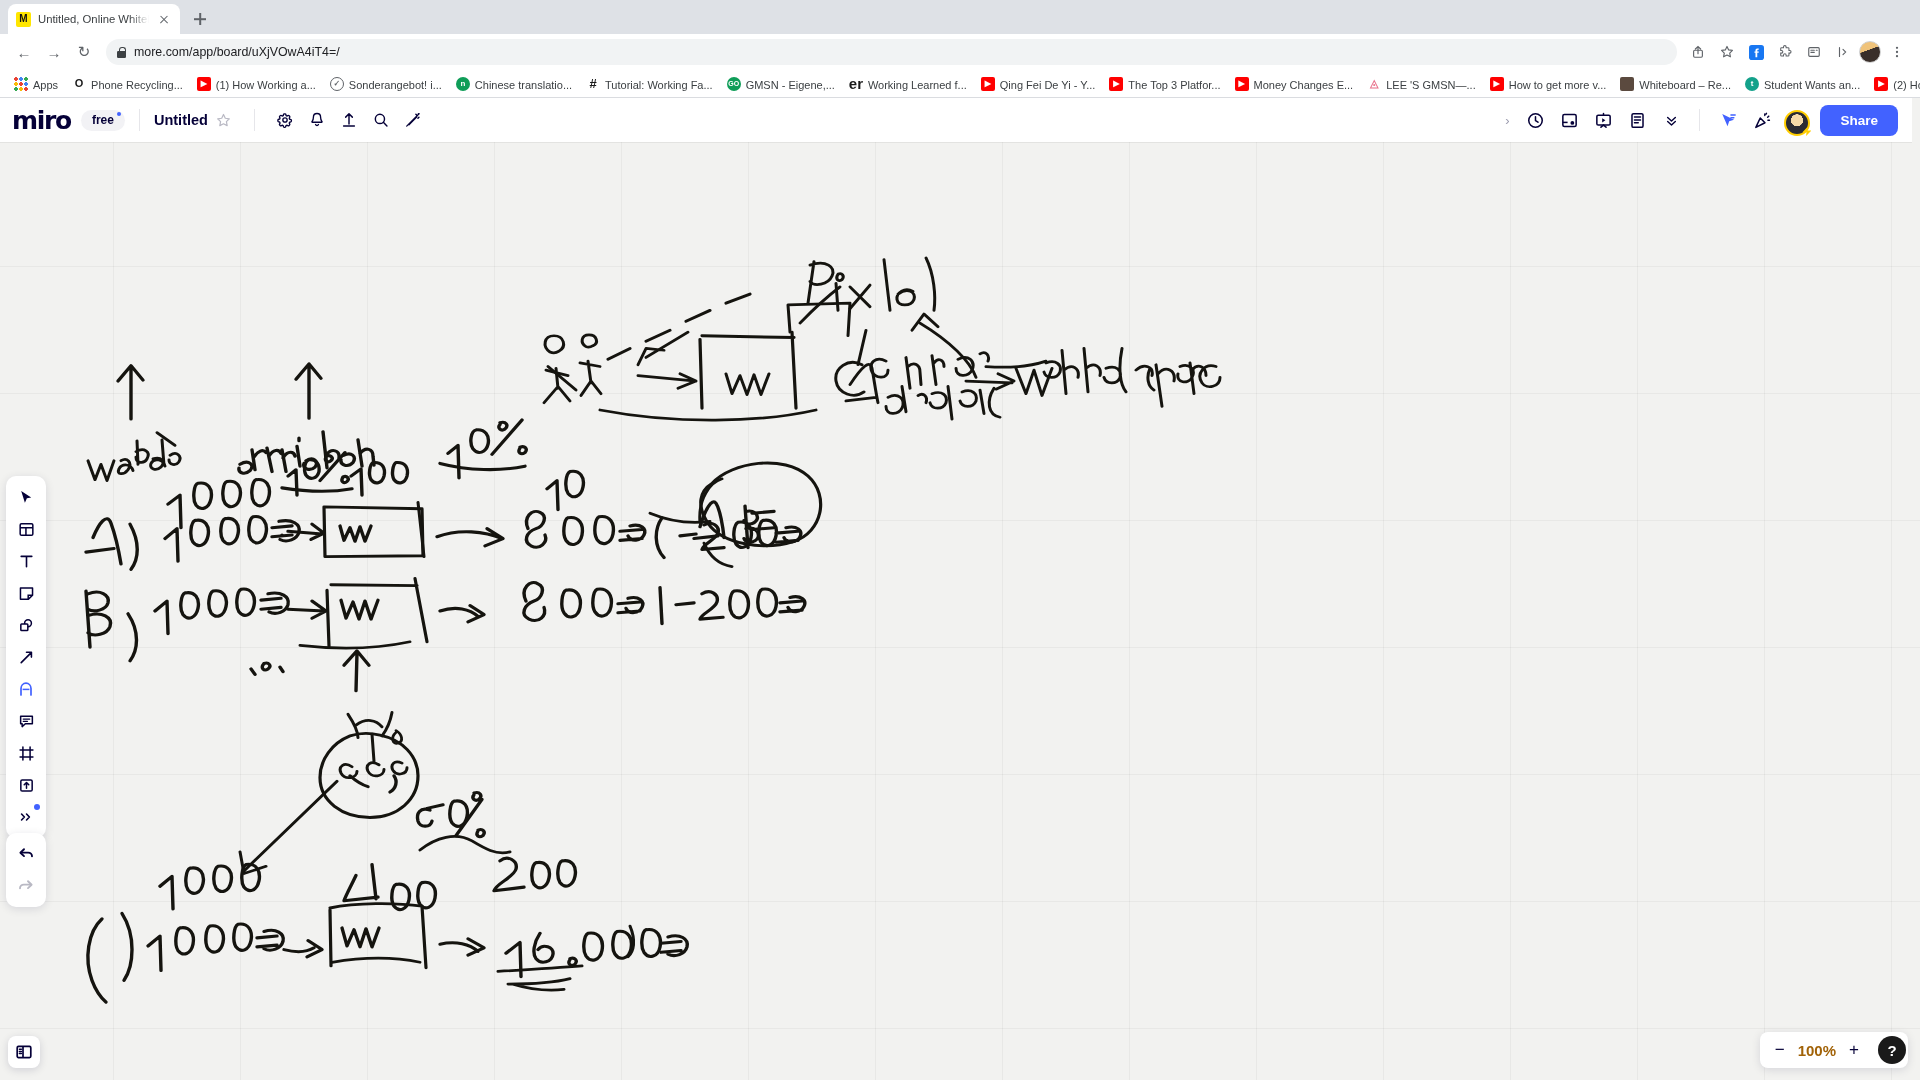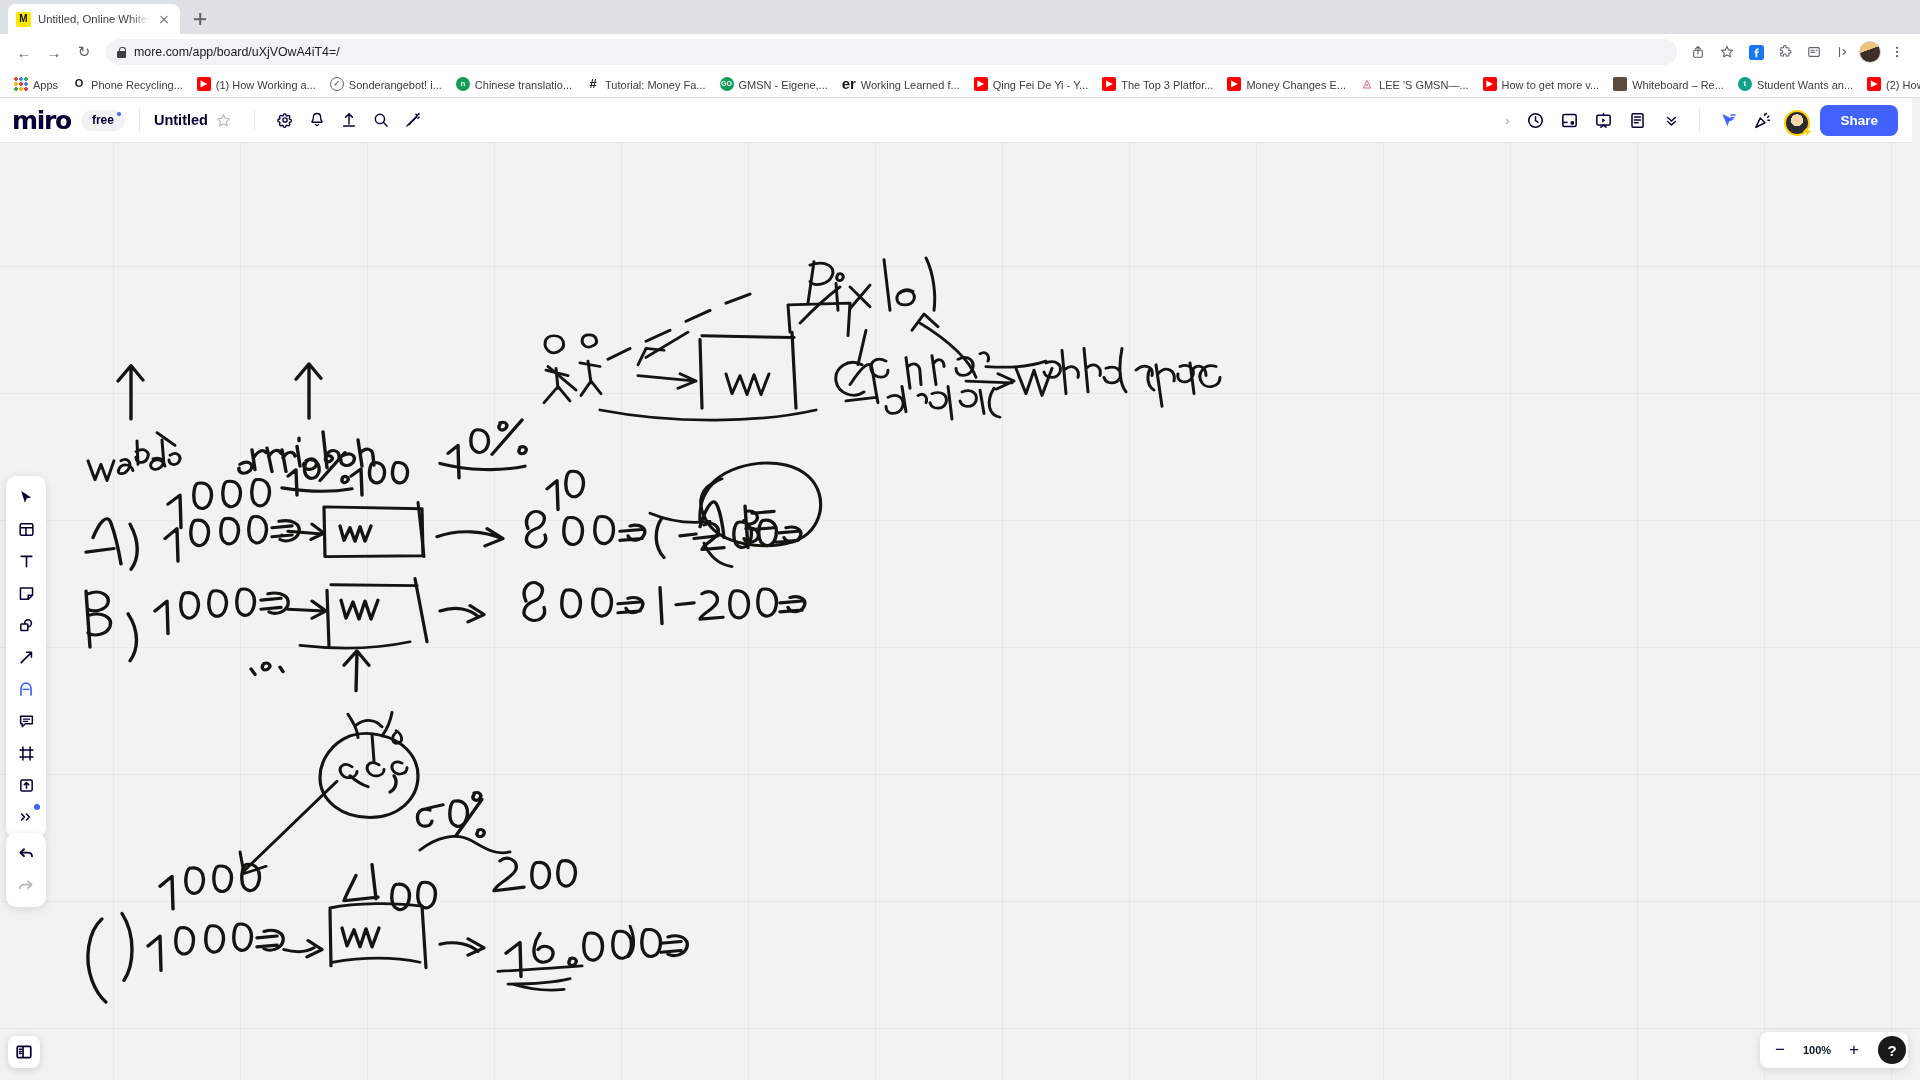--- a/index.html
+++ b/index.html
@@ -182,21 +182,21 @@
     display:flex; align-items:center; justify-content:center; z-index:35; color:#050038;
   }
 
   .zoombar {
     position:absolute; right: 12px; bottom: 12px; height: 36px;
     background:#fff; border-radius: 8px; box-shadow: 0 2px 10px rgba(5,0,56,.12);
     display:flex; align-items:center; padding: 0 6px; gap: 4px; z-index:35;
   }
   .zbtn { width:28px;height:28px; display:flex;align-items:center;justify-content:center;
           font-size:17px; color:#050038; }
-  .zlevel { font-size:11px; font-weight:700; color:#0f172a; min-width:38px; text-align:center; }
+  .zlevel { font-size:15px; font-weight:700; color:#a16207; min-width:38px; text-align:center; }
   .help-btn {
     position:absolute; right: 14px; bottom: 16px; width: 28px; height: 28px;
     border-radius:50%; background:#1a1a1a; color:#fff; z-index:36;
     display:flex; align-items:center; justify-content:center; font-size:15px; font-weight:700;
   }
 
   
   .canvas {
     position:absolute; inset: 44px 0 0 0;
     background-color:#f2f2f0;
@@ -297,21 +297,21 @@
     <div class="bm">
         <div class="bm-ico" style="background:#fff;border:1.3px solid #5f6368;border-radius:50%;color:#5f6368;">✓</div>
         <span class="bm-label">Sonderangebot! i...</span>
       </div>
     <div class="bm">
         <div class="bm-ico" style="background:#0f9d58;border-radius:50%;">n</div>
         <span class="bm-label">Chinese translatio...</span>
       </div>
     <div class="bm">
         <div class="bm-ico" style="background:#fff;color:#1a1a1a;font-size:13px;">#</div>
-        <span class="bm-label">Tutorial: Money Fa...</span>
+        <span class="bm-label">Tutorial: Working Fa...</span>
       </div>
     <div class="bm">
         <div class="bm-ico" style="background:#0f9d58;border-radius:50%;font-size:7px;">GO</div>
         <span class="bm-label">GMSN - Eigene,...</span>
       </div>
     <div class="bm">
         <div class="bm-ico" style="background:#fff;color:#1a1a1a;font-size:15px;">er</div>
         <span class="bm-label">Working Learned f...</span>
       </div>
     <div class="bm">

